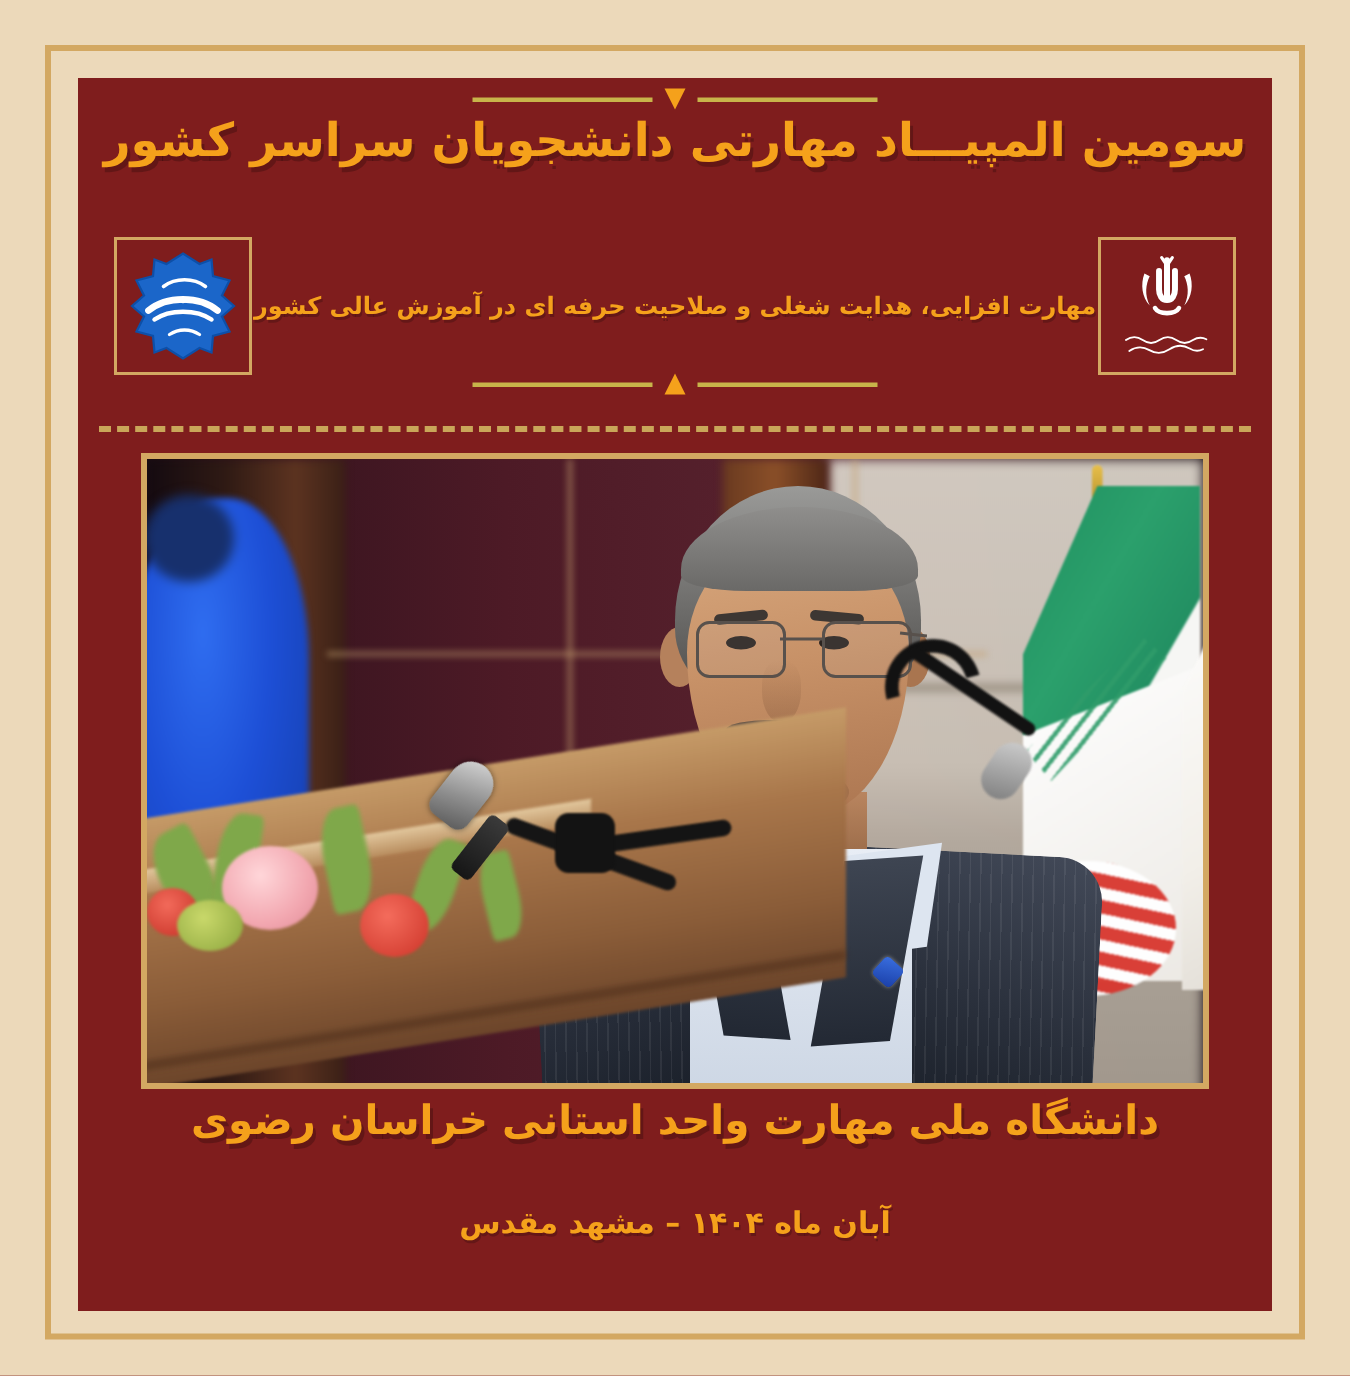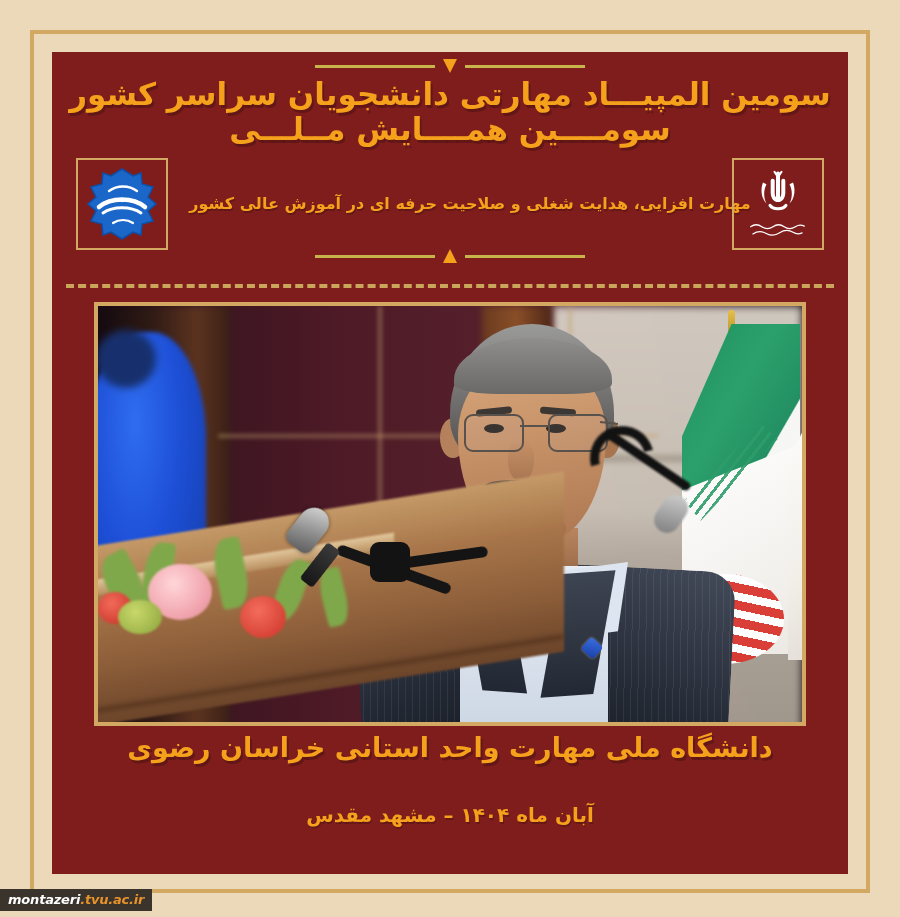--- a/index.html
+++ b/index.html
@@ -55,21 +55,20 @@
   .title-1{font-size:31px;}
   .title-2{font-size:31px;margin-top:2px;letter-spacing:4px;}
   .subtitle{
     position:absolute;left:0;top:142px;width:796px;
     text-align:center;
     color:#f5a11b;
     font-size:16px;font-weight:bold;
     direction:rtl;
     text-shadow:1px 2px 0 rgba(0,0,0,.2);
     white-space:nowrap;
-    padding-left:20px;
   }
 
   
   .ornament{
     position:absolute;left:0;width:796px;height:12px;
     display:flex;align-items:center;justify-content:center;
   }
   .orn-top{top:8px;}
   .orn-bottom{top:198px;}
   .orn-rule{width:120px;height:3px;background:#c8b44a;}
@@ -411,21 +410,20 @@
     <div class="header">
 
       <div class="ornament orn-top">
         <div class="orn-rule"></div>
         <div class="orn-tri tri-down"></div>
         <div class="orn-rule"></div>
       </div>
 
       <div class="title-block">
         <div class="title-line title-1">سومین المپیـــاد مهارتی دانشجویان سراسر کشور</div>
-        <div class="title-line title-2">سومــــین همــــایش مــلـــی</div>
       </div>
 
       <div class="subtitle">مهارت افزایی، هدایت شغلی و صلاحیت حرفه ای در آموزش عالی کشور</div>
 
       <div class="emblem emblem-left">
         <div class="skill-logo">
           <svg viewBox="0 0 74 74" width="74" height="74" aria-hidden="true">
             <path d="M37 2 L48 9 L56 6 L57 17 L68 20 L63 30 L71 37 L63 44 L68 54 L57 57 L56 68 L48 65 L37 72 L26 65 L18 68 L17 57 L6 54 L11 44 L3 37 L11 30 L6 20 L17 17 L18 6 L26 9 Z" fill="#1b66c9" stroke="#0d4fa8" stroke-width="1.5"></path>
             <path d="M14 40 C26 30 48 30 60 40" stroke="#ffffff" stroke-width="4.5" fill="none" stroke-linecap="round"></path>
             <path d="M18 46 C28 39 46 39 56 46" stroke="#ffffff" stroke-width="3" fill="none" stroke-linecap="round"></path>
@@ -552,17 +550,14 @@
       </div>
     </div>
 
     <div class="footer">
       <div class="venue">دانشگاه ملی مهارت واحد استانی خراسان رضوی</div>
       <div class="date">آبان ماه ۱۴۰۴ – مشهد مقدس</div>
     </div>
 
   </div>
 
-  <div class="watermark">
-    <span class="wm-name">montazeri</span><span class="wm-domain">.tvu.ac.ir</span>
-  </div>
 
 </div>
 
 </body></html>

